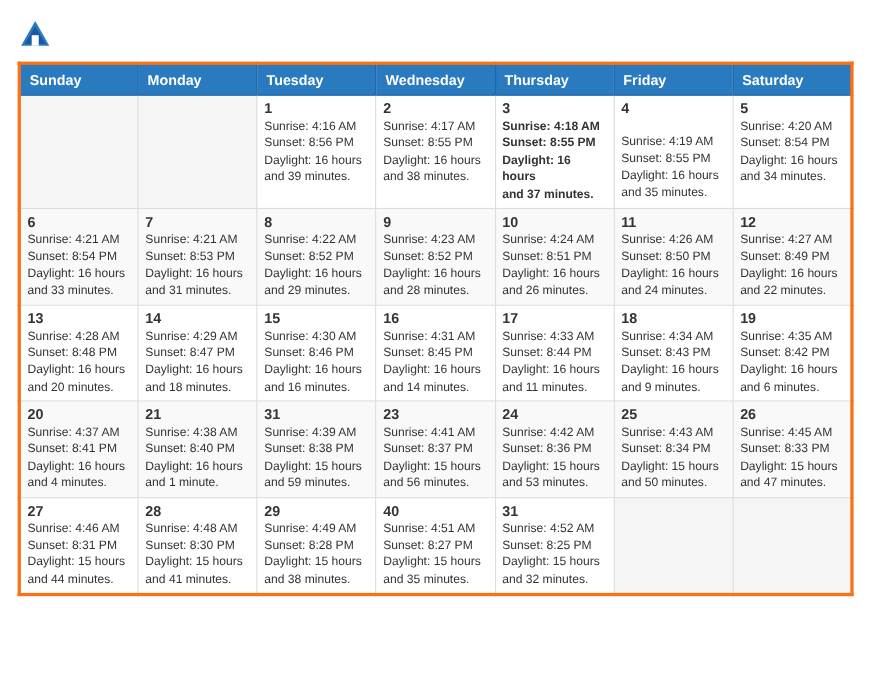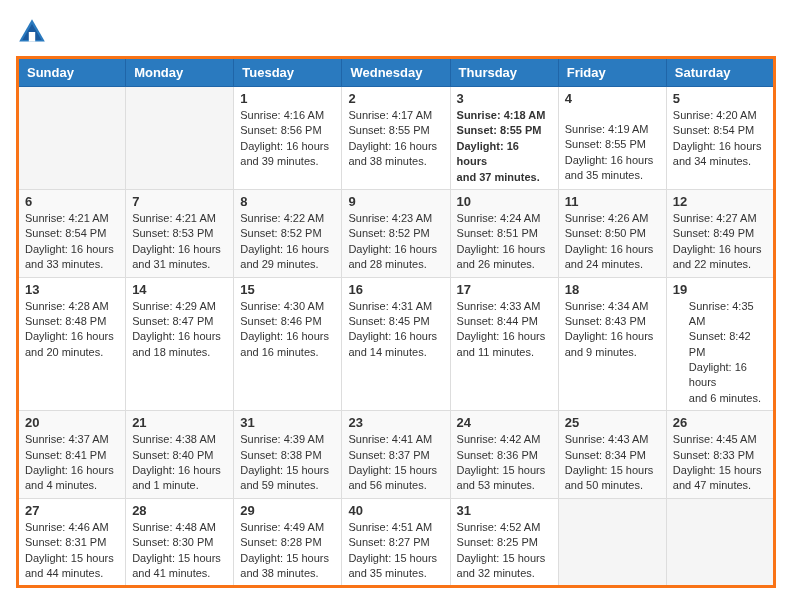--- a/index.html
+++ b/index.html
@@ -256,21 +256,21 @@
         </td>
         <td>
           <span class="day-number">18</span>
           <div class="day-info" style="white-space: pre-line;">Sunrise: 4:34 AM
 Sunset: 8:43 PM
 Daylight: 16 hours
 and 9 minutes.</div>
         </td>
         <td>
           <span class="day-number">19</span>
-          <div class="day-info" style="white-space: pre-line; margin-left: 16px;">Sunrise: 4:35 AM
+          <div class="day-info" style="white-space: pre-line;">Sunrise: 4:35 AM
 Sunset: 8:42 PM
 Daylight: 16 hours
 and 6 minutes.</div>
         </td>
       </tr>
       <tr>
         <td>
           <span class="day-number">20</span>
           <div class="day-info" style="white-space: pre-line;">Sunrise: 4:37 AM
 Sunset: 8:41 PM

